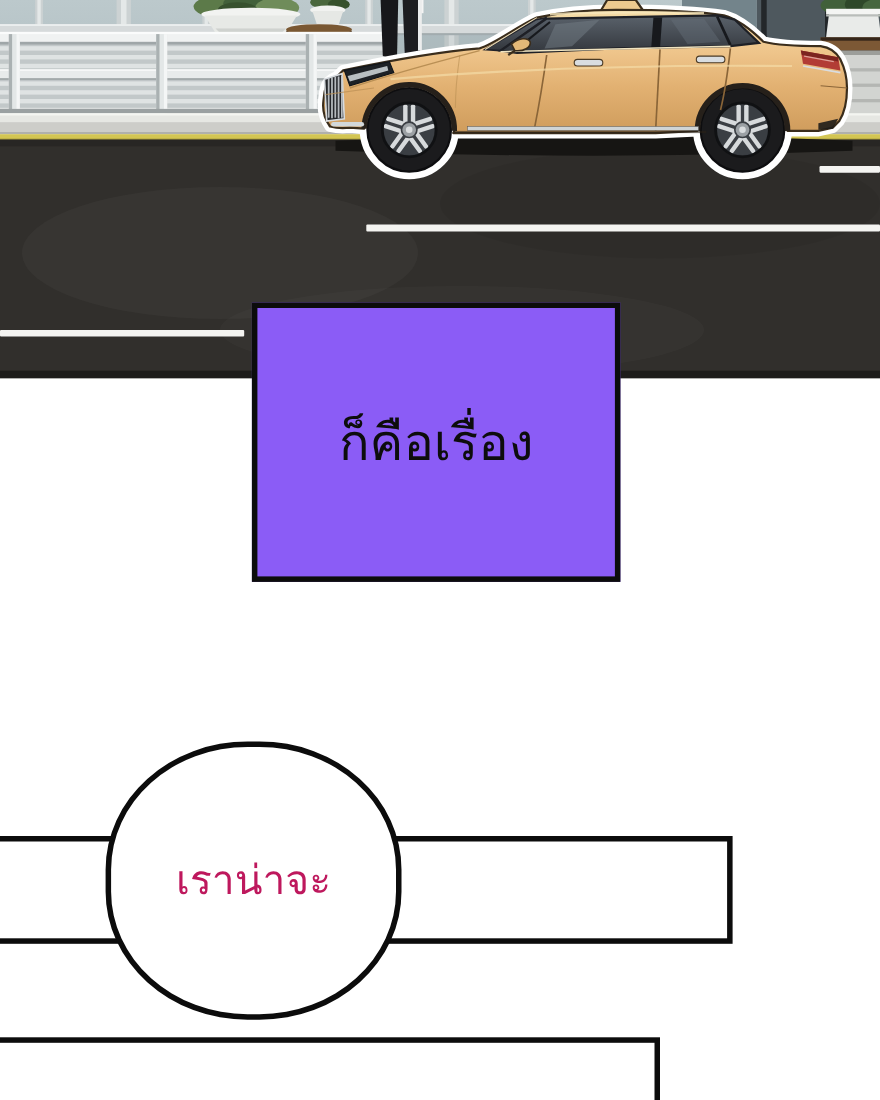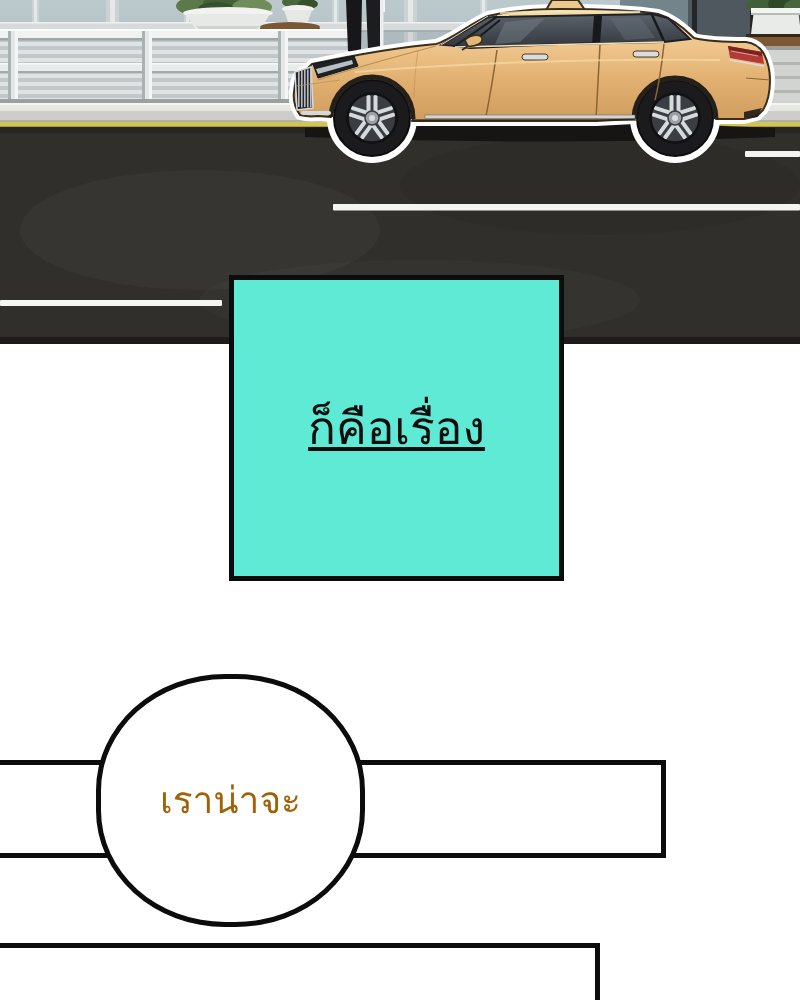--- a/index.html
+++ b/index.html
@@ -4,39 +4,39 @@
 <style>
   html,body{margin:0;padding:0;}
   body{
     width:800px;height:1000px;overflow:hidden;
     background:var(--page-background,#ffffff);
     font-family:"Liberation Sans","DejaVu Sans",sans-serif;
   }
   .page{position:relative;width:800px;height:1000px;overflow:hidden;}
   .scene{position:absolute;left:0;top:0;width:800px;height:344px;z-index:0;}
   .caption-box{
-    position:absolute;left:229px;top:275px;width:335px;height:306px;
+    position:absolute;left:229px;top:275px;width:335px;height:254px;
     box-sizing:border-box;border:5px solid var(--outline,#0c0c0c);
-    background:#5eead4;z-index:2;
+    background:#8b5cf6;z-index:2;
     display:flex;flex-direction:column;justify-content:center;
     text-align:center;color:#0d0d0d;
-    font-size:46px;line-height:86px;white-space:nowrap;text-decoration:underline;
+    font-size:46px;line-height:86px;white-space:nowrap;
   }
   .panel-strip{
     position:absolute;left:-12px;top:760px;width:678px;height:98px;
     box-sizing:border-box;border:5px solid var(--outline,#0c0c0c);
     background:#ffffff;z-index:1;
   }
   .speech-bubble{
     position:absolute;left:96px;top:674px;width:269px;height:253px;
     box-sizing:border-box;border:5px solid var(--outline,#0c0c0c);
     border-radius:48% / 46%;
     background:#ffffff;z-index:3;
     display:flex;flex-direction:column;justify-content:center;
-    text-align:center;color:#a16207;
+    text-align:center;color:#be185d;
     font-size:37px;line-height:56px;white-space:nowrap;
   }
   .panel-bottom{
     position:absolute;left:-12px;top:943px;width:612px;height:75px;
     box-sizing:border-box;border:5px solid var(--outline,#0c0c0c);
     background:#ffffff;z-index:1;
   }
 </style>
 </head>
 <body>

